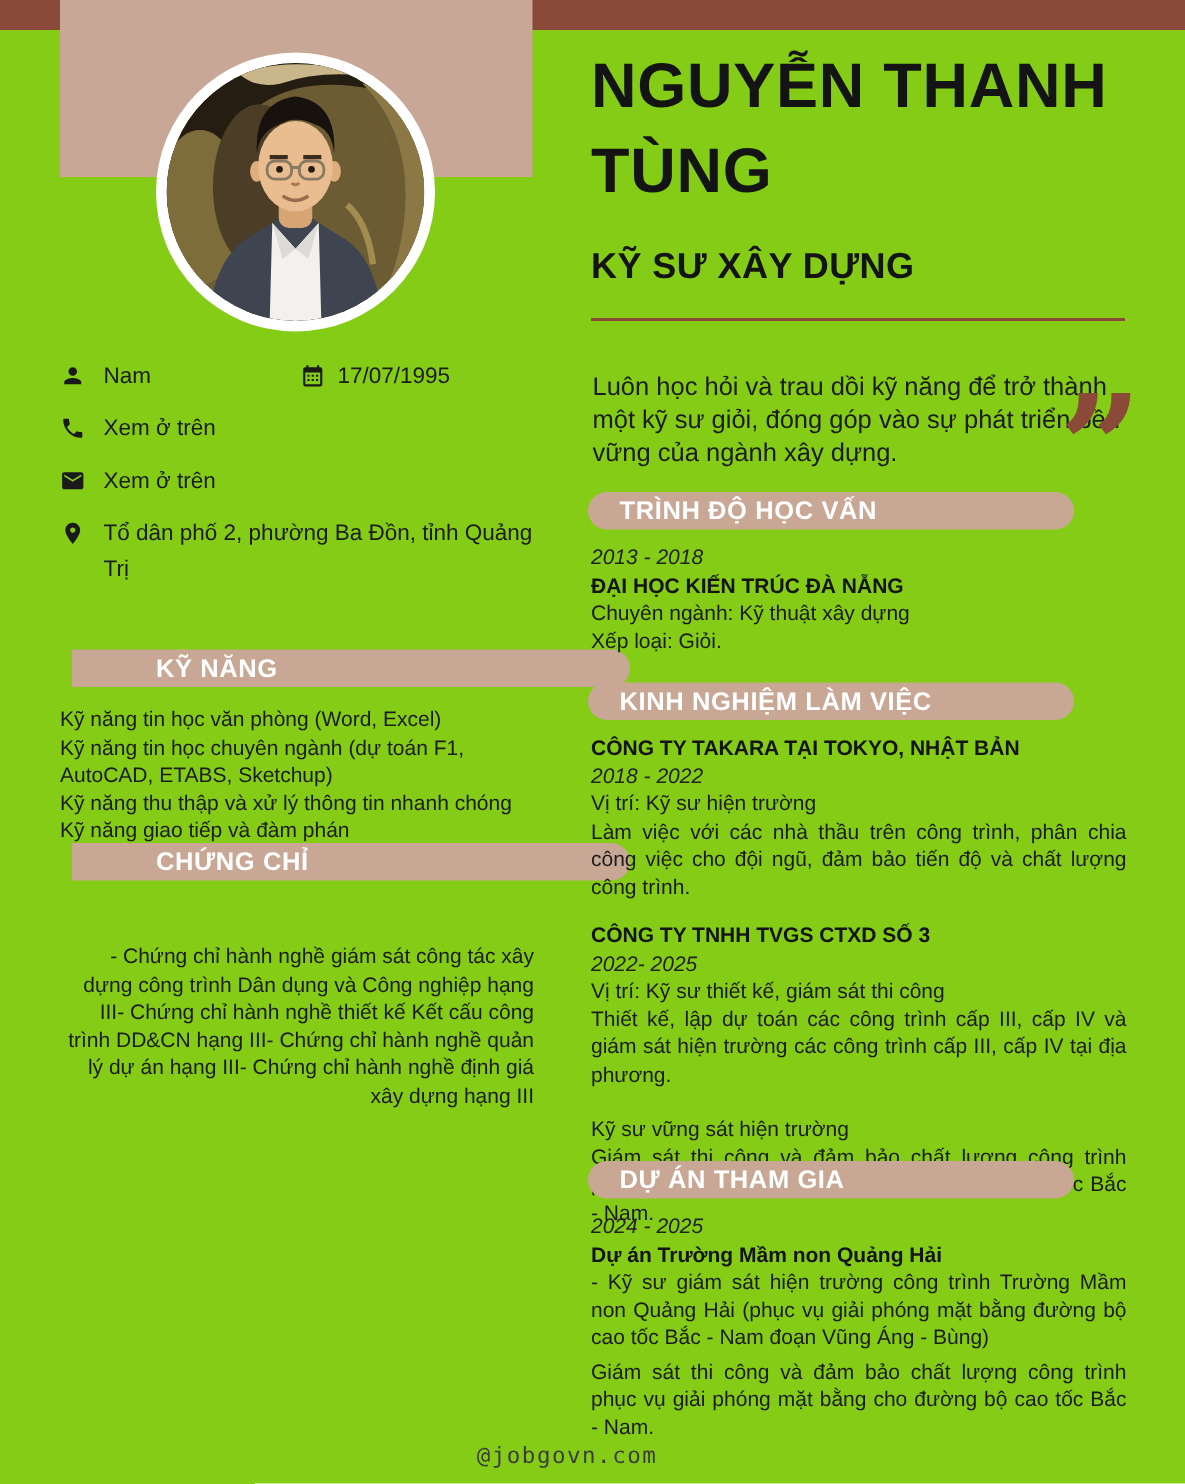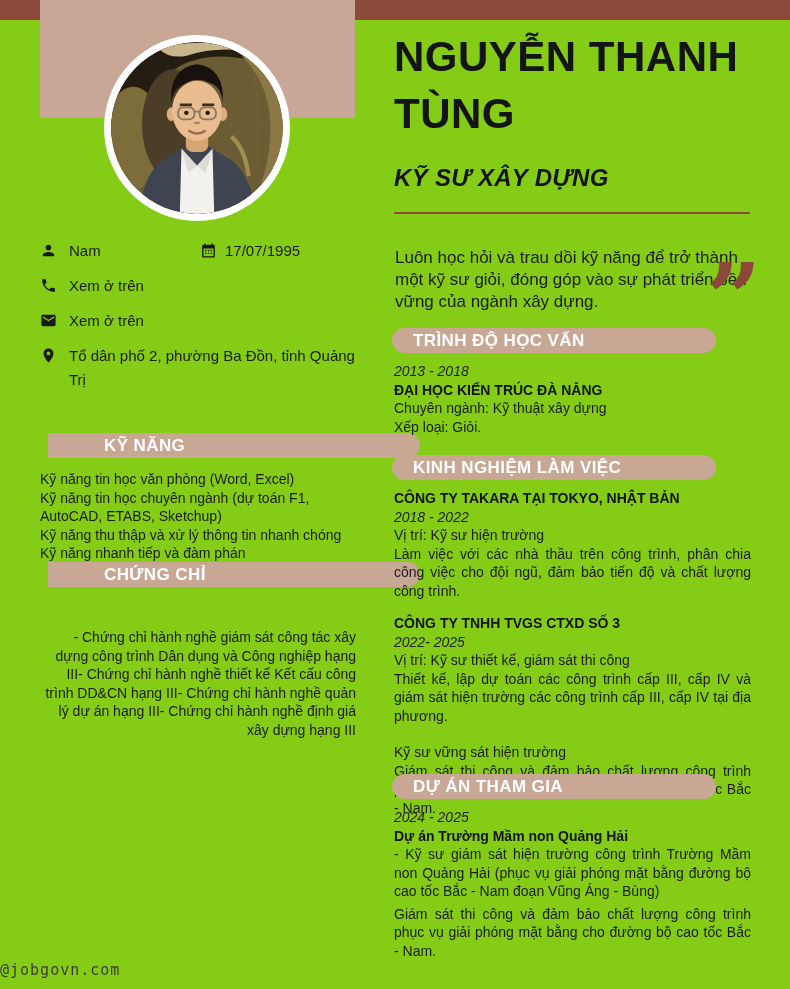--- a/index.html
+++ b/index.html
@@ -7,21 +7,21 @@
         font-family:"Liberation Sans","DejaVu Sans",sans-serif;color:#212121;}
   
   .topbar{position:absolute;left:0;top:0;width:790px;height:20px;background:#8B4A39;}
   .tanblock{position:absolute;left:40px;top:0;width:315px;height:118px;background:#C9A796;}
   .photo{position:absolute;left:104px;top:35px;width:186px;height:186px;border-radius:50%;
          background:#ffffff;display:flex;align-items:center;justify-content:center;z-index:2;}
   .photo svg{width:172px;height:172px;border-radius:50%;display:block;}
   
   .header{position:absolute;left:394px;top:28px;width:358px;}
   .name{font-size:42px;line-height:57px;font-weight:700;color:#141414;letter-spacing:.5px;margin:0;}
-  .jobtitle{font-size:24px;font-weight:700;color:#141414;letter-spacing:.3px;margin:22px 0 0 0;font-style:italic;}
+  .jobtitle{font-size:24px;font-weight:700;color:#141414;letter-spacing:.3px;margin:22px 0 0 0;}
   .divider{margin-top:20px;height:2px;background:#8B4A39;width:356px;}
   .intro{position:absolute;left:395px;top:247px;width:356px;font-size:17px;line-height:22px;color:#1c1c1c;}
   .quote{position:absolute;left:706px;top:224px;width:52px;height:90px;overflow:hidden;
          font-family:"DejaVu Serif","Liberation Serif",serif;font-weight:700;
          font-size:96px;line-height:150px;color:#8B4A39;}
   
   .pill{position:absolute;height:25px;line-height:25px;background:#C8A795;color:#ffffff;
         font-size:17px;font-weight:700;letter-spacing:.4px;white-space:nowrap;}
   .pill.left{left:0;width:316px;padding-left:56px;border-radius:0 13px 13px 0;margin-left:48px;}
   .pill.right{left:392px;width:303px;padding-left:21px;border-radius:13px;}
@@ -41,21 +41,21 @@
   .edu{top:362px;}
   .exp{top:489px;}
   .proj{top:808px;}
   .years{font-style:italic;color:#222;}
   .bold{font-weight:700;color:#141414;}
   .just{text-align:justify;}
   .job2{margin-top:14px;}
   .role2{margin-top:18px;}
   .proj .just{margin-bottom:4px;}
   
-  .footer{position:absolute;left:0;top:961px;width:756px;text-align:left;
+  .footer{position:absolute;left:0;top:961px;width:756px;text-align:center;
           font-family:"DejaVu Sans Mono","Liberation Mono",monospace;
           font-size:15px;letter-spacing:1px;color:#3c3c3c;}
 </style>
 </head>
 <body>
 
 <div class="page">
 
   <div class="topbar"></div>
   <div class="tanblock"></div>
@@ -148,21 +148,21 @@
       </span>
       <span>Tổ dân phố 2, phường Ba Đồn, tỉnh Quảng Trị</span>
     </div>
   </div>
 
   <div class="pill left" style="top:433px;">KỸ NĂNG</div>
   <div class="skills">
     <div>Kỹ năng tin học văn phòng (Word, Excel)</div>
     <div>Kỹ năng tin học chuyên ngành (dự toán F1, AutoCAD, ETABS, Sketchup)</div>
     <div>Kỹ năng thu thập và xử lý thông tin nhanh chóng</div>
-    <div>Kỹ năng nhanh tiếp và đàm phán</div>
+    <div>Kỹ năng giao tiếp và đàm phán</div>
   </div>
 
   <div class="pill left" style="top:562px;">CHỨNG CHỈ</div>
   <div class="certs">- Chứng chỉ hành nghề giám sát công tác xây dựng công trình Dân dụng và Công nghiệp hạng III- Chứng chỉ hành nghề thiết kế Kết cấu công trình DD&amp;CN hạng III- Chứng chỉ hành nghề quản lý dự án hạng III- Chứng chỉ hành nghề định giá xây dựng hạng III</div>
 
   <div class="pill right" style="top:328px;">TRÌNH ĐỘ HỌC VẤN</div>
   <div class="rcol edu">
     <div class="years">2013 - 2018</div>
     <div class="bold">ĐẠI HỌC KIẾN TRÚC ĐÀ NẴNG</div>
     <div>Chuyên ngành: Kỹ thuật xây dựng</div>

